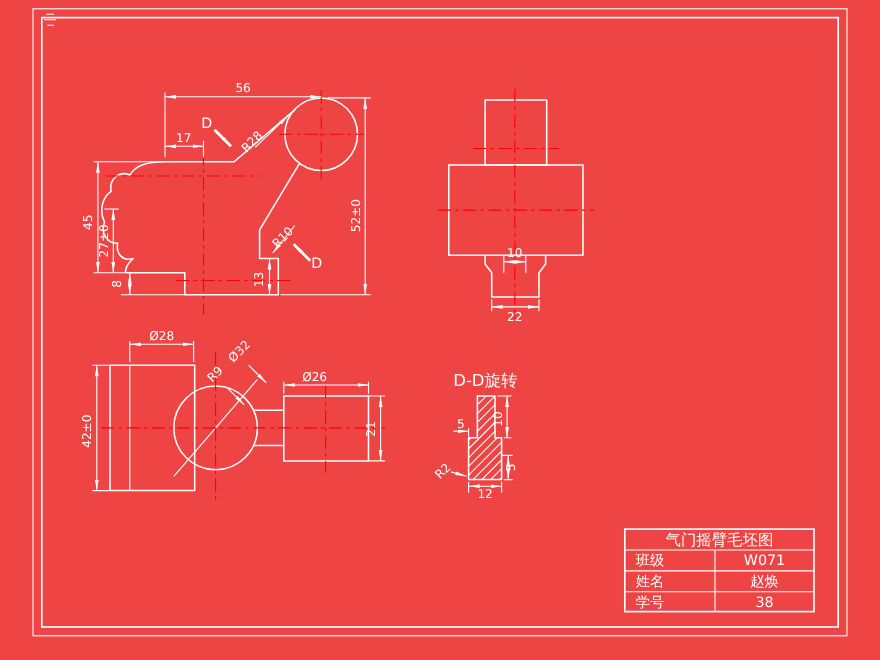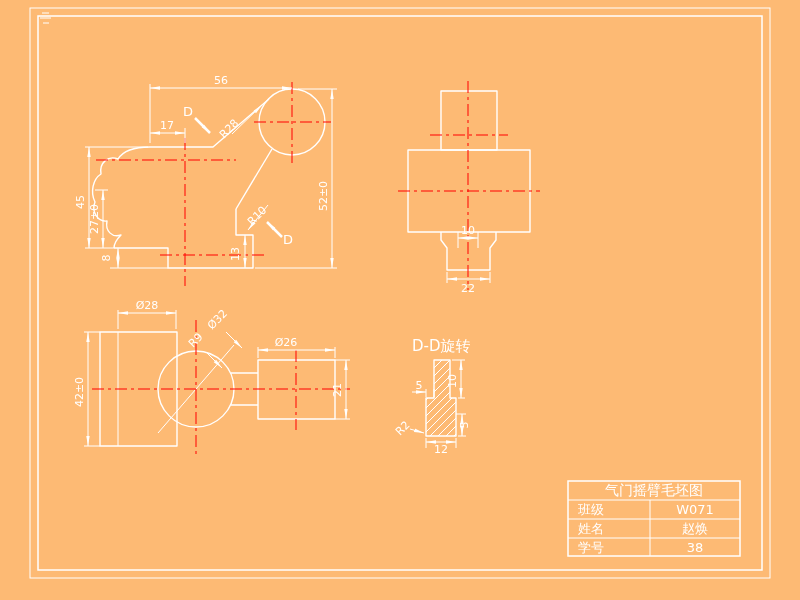--- a/index.html
+++ b/index.html
@@ -1,16 +1,16 @@
 <!DOCTYPE html>
 <html><head>
 <meta charset="utf-8">
 <style>
   html,body{margin:0;padding:0;background:#000;}
-  .canvas{position:relative;width:800px;height:600px;background:#fdba74;overflow:hidden;}
+  .canvas{position:relative;width:800px;height:600px;background:#ef4444;overflow:hidden;}
   svg{display:block;}
   svg text{font-family:"DejaVu Sans",sans-serif;fill:#fff;}
   .dim-text{font-size:11px;}
   .label-text{font-size:13px;}
   .section-title{font-size:15px;}
   .tb-text{font-size:13px;}
   .tb-title{font-size:14px;}
   .outline{stroke:#fff;stroke-width:1.4;fill:none;stroke-linejoin:round;}
   .thin{stroke:#fff;stroke-width:1;fill:none;}
   .thick{stroke:#fff;stroke-width:2.5;fill:none;}

